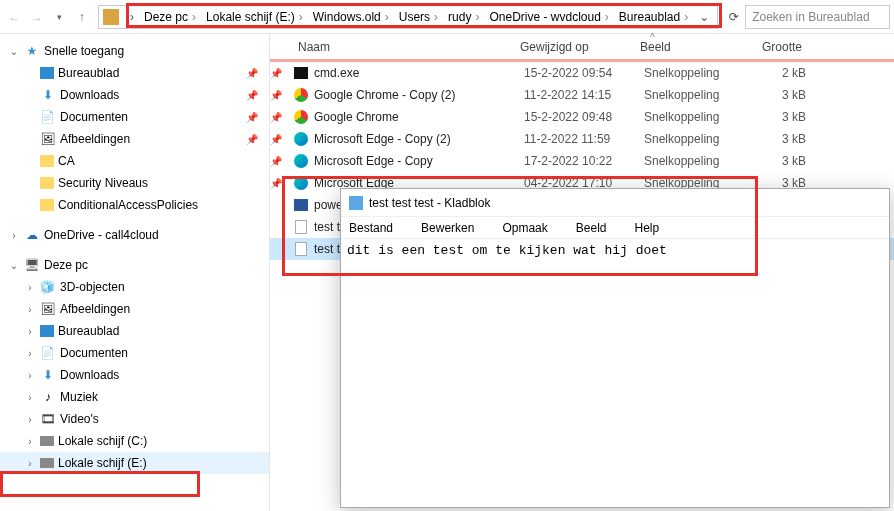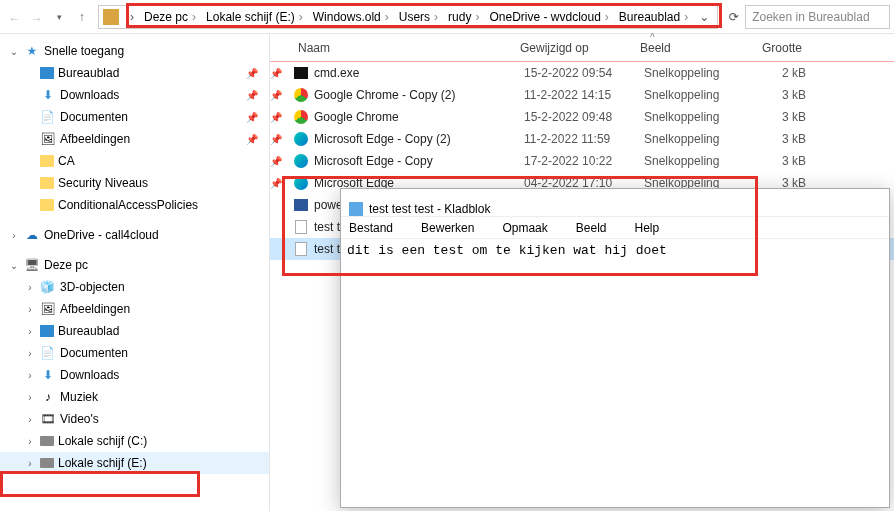--- a/index.html
+++ b/index.html
@@ -17,37 +17,37 @@
   .main { display:flex; height: calc(511px - 34px); }
   .sidebar { width:270px; border-right:1px solid #e5e5e5; padding:6px 0; overflow:hidden; }
   .tree-item { display:flex; align-items:center; height:22px; padding-left:8px; gap:4px; }
   .tree-item .exp { width:12px; color:#666; font-size:10px; text-align:center; }
   .tree-item .spacer { width:12px; }
   .tree-item .ic { width:16px; height:16px; display:flex; align-items:center; justify-content:center; font-size:12px; }
   .tree-item.selected { background:#e5f3ff; }
   .lvl1 { padding-left: 24px; }
   .folder-ic { background:#ffd867; width:14px;height:12px; border-radius:1px; }
   .content { flex:1; position:relative; }
-  .headers { display:flex; height:28px; align-items:center; border-bottom:1px solid #fca5a5; color:#444; font-size:12px; }
+  .headers { display:flex; height:28px; align-items:center; border-bottom:3px solid #fca5a5; color:#444; font-size:12px; }
   .col-name { width:250px; padding-left:28px; }
   .col-date { width:120px; }
   .col-type { width:110px; }
   .col-size { width:60px; text-align:right; padding-right:8px; }
   .sort-ind { text-align:center; font-size:10px; color:#888; position:absolute; left:380px; top:-2px; }
   .file-row { display:flex; height:22px; align-items:center; font-size:12px; color:#222; }
   .file-row .pin { width:14px; color:#888; font-size:10px; }
   .file-row .fic { width:18px; height:16px; display:flex; align-items:center; justify-content:center; margin:0 4px 0 8px; }
   .file-row .fname { width:210px; white-space:nowrap; overflow:hidden; }
   .file-row .fdate { width:120px; color:#555; }
   .file-row .ftype { width:110px; color:#555; }
   .file-row .fsize { width:60px; text-align:right; color:#555; padding-right:8px; }
   .file-row.selected { background:#cce8ff; }
   .hl-red { position:absolute; border:3px solid #e5302a; pointer-events:none; z-index:20; }
   .notepad { position:absolute; left:340px; top:188px; width:550px; height:320px; background:#fff; border:1px solid #aaa; box-shadow:0 4px 20px rgba(0,0,0,0.25); z-index:10; }
-  .np-title { height:28px; background:#fff; display:flex; align-items:flex-end; padding:0 8px; gap:6px; font-size:12px; border-bottom:1px solid #eee;}
+  .np-title { height:28px; background:#fff; display:flex; align-items:center; padding:0 8px; gap:6px; font-size:12px; border-bottom:1px solid #eee;}
   .np-ic { width:14px;height:14px;background:#5aa9e6;display:inline-block; }
   .np-menu { height:22px; display:flex; align-items:center; gap:28px; padding:0 8px; font-size:12px; border-bottom:1px solid #eee;}
   .np-body { padding:4px 6px; font-family:"Consolas","Courier New",monospace; font-size:13px; }
   .ic-blue { color:#3390d8; }
   .ic-desk { background:#2f8ad0;width:14px;height:12px; }
   .ic-cloud { color:#1f6fb8; }
   .ic-pc { color:#555; }
   .ic-drive { background:#888;width:14px;height:10px;border-radius:1px; }
 </style>
 </head>

